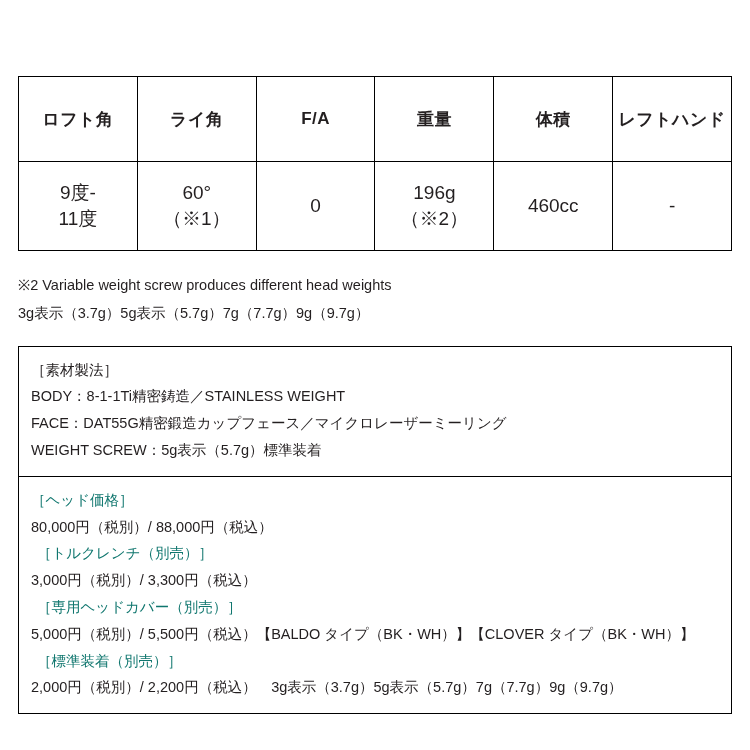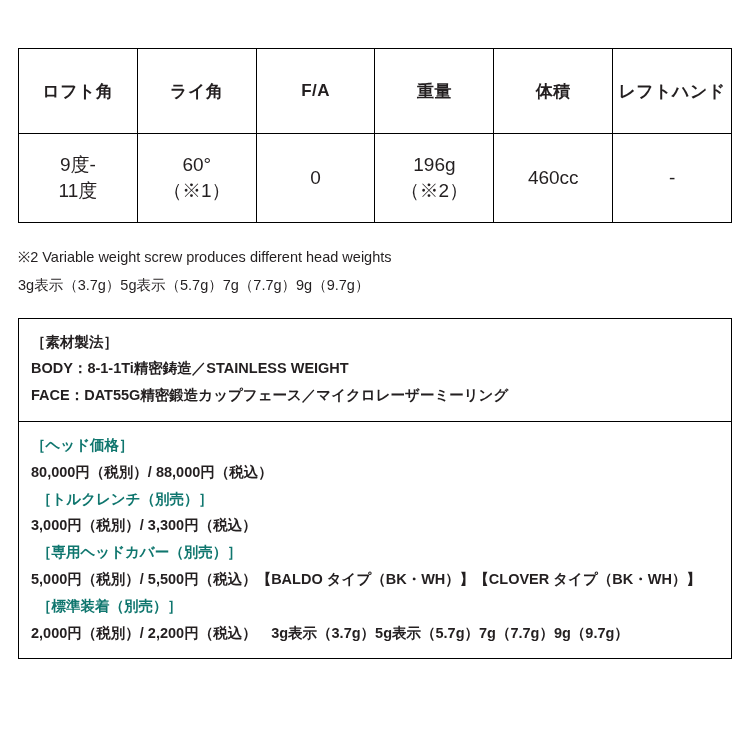--- a/index.html
+++ b/index.html
@@ -17,21 +17,21 @@
   .page {
     position: relative;
     width: 750px;
     height: 750px;
     box-sizing: border-box;
     padding: 0 18px;
   }
 
   
   .spec-table {
-    margin-top: 48px;
+    margin-top: 76px;
     width: 714px;
     border-collapse: collapse;
     table-layout: fixed;
   }
   .spec-table th,
   .spec-table td {
     border: 1px solid #000000;
     text-align: center;
     vertical-align: middle;
     padding: 0;
@@ -58,21 +58,20 @@
     color: #231f20;
   }
   .notes div { white-space: nowrap; }
 
   
   .info-box {
     margin-top: 18px;
     width: 714px;
     border: 1px solid #000000;
     box-sizing: border-box;
-    font-weight: bold;
   }
   .info-section {
     padding: 10px 12px 12px 12px;
     font-size: 14.5px;
     line-height: 1.85;
   }
   .info-section + .info-section {
     border-top: 1px solid #000000;
   }
   .info-section .line { white-space: normal; }
@@ -127,20 +126,21 @@
     <div>※2 Variable weight screw produces different head weights</div>
     <div>3g表示（3.7g）5g表示（5.7g）7g（7.7g）9g（9.7g）</div>
   </div>
 
   <div class="info-box">
 
     <div class="info-section">
       <div class="line section-head">［素材製法］</div>
       <div class="line">BODY：8-1-1Ti精密鋳造／STAINLESS WEIGHT</div>
       <div class="line">FACE：DAT55G精密鍛造カップフェース／マイクロレーザーミーリング</div>
+      <div class="line">WEIGHT SCREW：5g表示（5.7g）標準装着</div>
     </div>
 
     <div class="info-section">
       <div class="line section-head green">［ヘッド価格］</div>
       <div class="line">80,000円（税別）/  88,000円（税込）</div>
 
       <div class="line section-head green sub-head">［トルクレンチ（別売）］</div>
       <div class="line">3,000円（税別）/  3,300円（税込）</div>
 
       <div class="line section-head green sub-head">［専用ヘッドカバー（別売）］</div>

